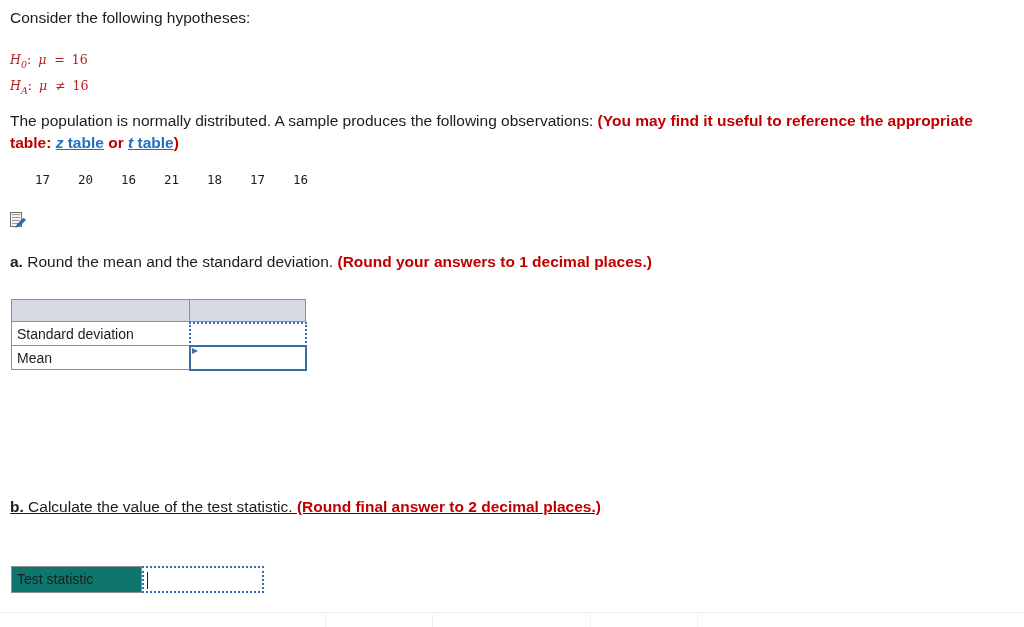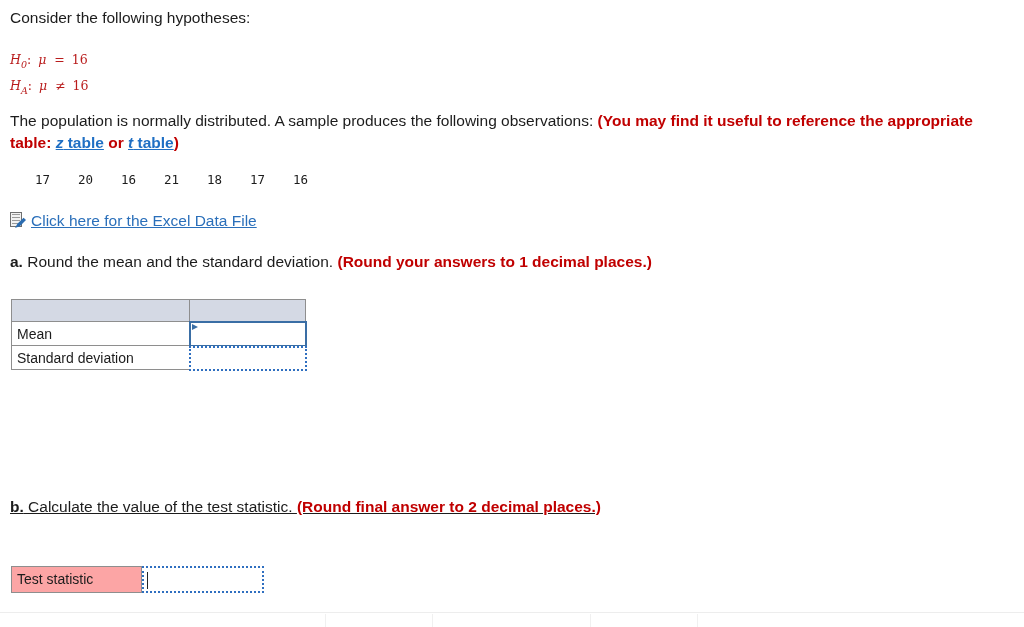--- a/index.html
+++ b/index.html
@@ -222,21 +222,21 @@
     position: absolute;
     left: 11px;
     top: 566px;
     height: 27px;
   }
   .tsLabel {
     position: absolute;
     left: 0; top: 0;
     width: 131px;
     height: 27px;
-    background: #fca5a5;
+    background: #0f766e;
     border: 1px solid #8e8e8e;
     box-sizing: border-box;
     font-size: 14px;
     color: #1c1c1c;
     line-height: 25px;
     padding-left: 5px;
   }
   .tsInput {
     position: absolute;
     left: 131px;
@@ -292,48 +292,47 @@
   <div class="para"><span>The population is normally distributed. A sample produces the following observations: </span><span class="red-bold">(You may find it useful to reference the appropriate table: </span><a class="tablelink" href="#"><span class="vletter">z</span><span> table</span></a><span class="red-bold"> or </span><a class="tablelink" href="#"><span class="vletter">t</span><span> table</span></a><span class="red-bold">)</span></div>
 
   <div class="obs"><span>17</span><span>20</span><span>16</span><span>21</span><span>18</span><span>17</span><span>16</span></div>
 
   <div class="excel-row">
     <span class="excel-icon">
       <span class="sheet"></span>
       <span class="rules"></span>
       <span class="pen"></span>
     </span>
-    <a class="excel-link" href="#">Click here for the Excel Data File</a>
   </div>
 
   <div class="qprompt" id="prompt-a"><span class="qlabel">a.</span><span> Round the mean and the standard deviation. </span><span class="red-bold">(Round your answers to 1 decimal places.)</span></div>
 
   <table class="ansTable">
     <tbody>
         <tr>
       <td class="hdr lbl"></td>
       <td class="hdr val"></td>
+    </tr>
+    <tr>
+      <td class="lbl">Standard deviation</td>
+      <td class="val">
+        <span class="cell-dotted">
+          <span></span>
+        </span>
+      </td>
     </tr>
     <tr>
       <td class="lbl">Mean</td>
       <td class="val">
         <span class="cell-active">
           <span class="caret"></span>
           <span></span>
         </span>
       </td>
     </tr>
-    <tr>
-      <td class="lbl">Standard deviation</td>
-      <td class="val">
-        <span class="cell-dotted">
-          <span></span>
-        </span>
-      </td>
-    </tr>
   </tbody>
     </table>
 
   <div class="qprompt" id="prompt-b"><span class="qlabel">b.</span><span> Calculate the value of the test statistic. </span><span class="red-bold">(Round final answer to 2 decimal places.)</span></div>
 
   <div class="tsWrap">
     <div class="tsLabel">Test statistic</div>
     <div class="tsInput">
       <span class="tcaret"></span>
       <span></span>

